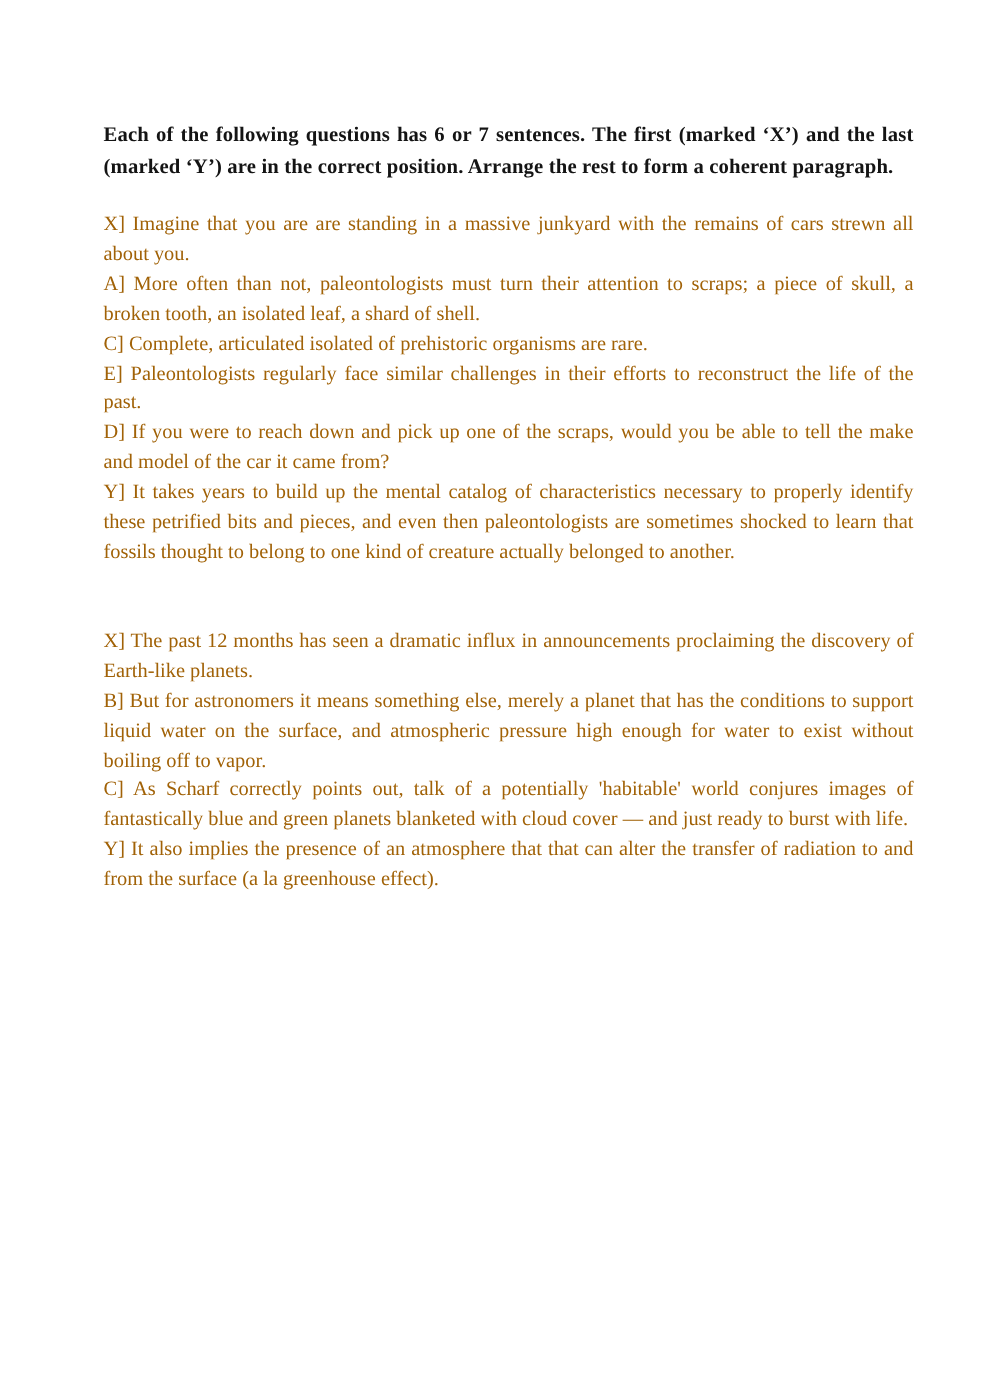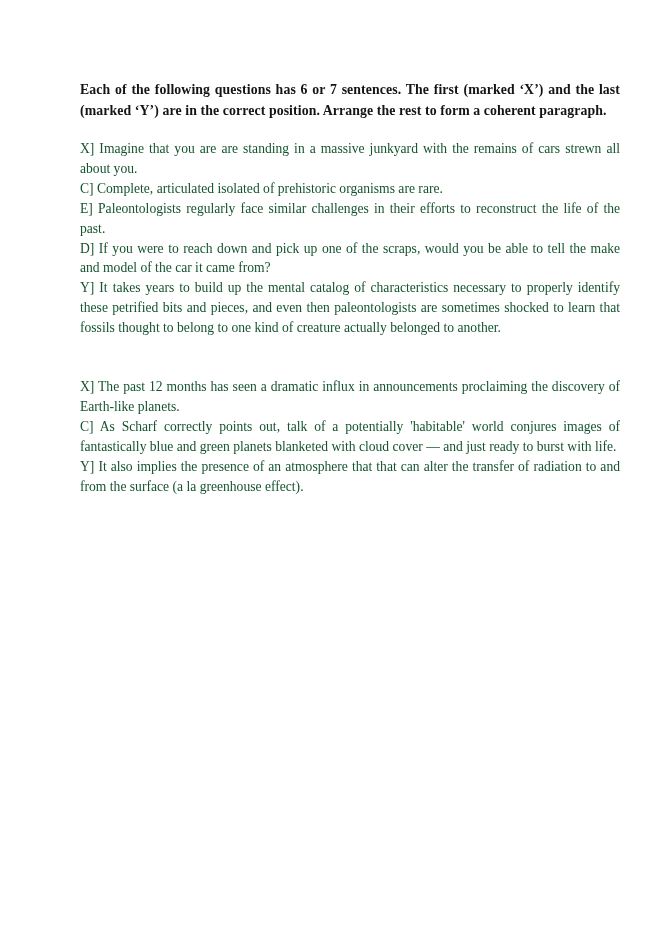--- a/index.html
+++ b/index.html
@@ -11,21 +11,21 @@
     position: relative;
     width: 660px;
     height: 933px;
     background: #ffffff;
     overflow: hidden;
     font-family: "Liberation Serif", "DejaVu Serif", serif;
     color: #1c1c1c;
   }
   .content {
     position: absolute;
-    left: 80px;
+    left: 69px;
     top: 80px;
     width: 540px;
   }
   .instructions {
     font-weight: bold;
     font-size: 13.8px;
     line-height: 20.5px;
     text-align: justify;
     letter-spacing: 0.1px;
     margin: 0 0 18px 0;
@@ -35,39 +35,41 @@
     margin: 0 0 39px 0;
   }
   .question:last-child {
     margin-bottom: 14px;
   }
   .sentence {
     margin: 0;
     font-size: 13.6px;
     line-height: 19.9px;
     text-align: justify;
-    color: #14532d;
+    color: #a16207;
   }
 </style>
 </head>
 <body>
 
 <div class="page">
   <div class="content">
 
     <p class="instructions">Each of the following questions has 6 or 7 sentences. The first (marked ‘X’) and the last (marked ‘Y’) are in the correct position. Arrange the rest to form a coherent paragraph.</p>
 
     <div class="question">
       <p class="sentence">X] Imagine that you are are standing in a massive junkyard with the remains of cars strewn all about you.</p>
+      <p class="sentence">A] More often than not, paleontologists must turn their attention to scraps; a piece of skull, a broken tooth, an isolated leaf, a shard of shell.</p>
       <p class="sentence">C] Complete, articulated isolated of prehistoric organisms are rare.</p>
       <p class="sentence">E] Paleontologists regularly face similar challenges in their efforts to reconstruct the life of the past.</p>
       <p class="sentence">D] If you were to reach down and pick up one of the scraps, would you be able to tell the make and model of the car it came from?</p>
       <p class="sentence">Y] It takes years to build up the mental catalog of characteristics necessary to properly identify these petrified bits and pieces, and even then paleontologists are sometimes shocked to learn that fossils thought to belong to one kind of creature actually belonged to another.</p>
     </div>
 
     <div class="question">
       <p class="sentence">X] The past 12 months has seen a dramatic influx in announcements proclaiming the discovery of Earth-like planets.</p>
+      <p class="sentence">B] But for astronomers it means something else, merely a planet that has the conditions to support liquid water on the surface, and atmospheric pressure high enough for water to exist without boiling off to vapor.</p>
       <p class="sentence">C] As Scharf correctly points out, talk of a potentially 'habitable' world conjures images of fantastically blue and green planets blanketed with cloud cover — and just ready to burst with life.</p>
       <p class="sentence">Y] It also implies the presence of an atmosphere that that can alter the transfer of radiation to and from the surface (a la greenhouse effect).</p>
     </div>
 
   </div>
 </div>
 
 </body></html>

